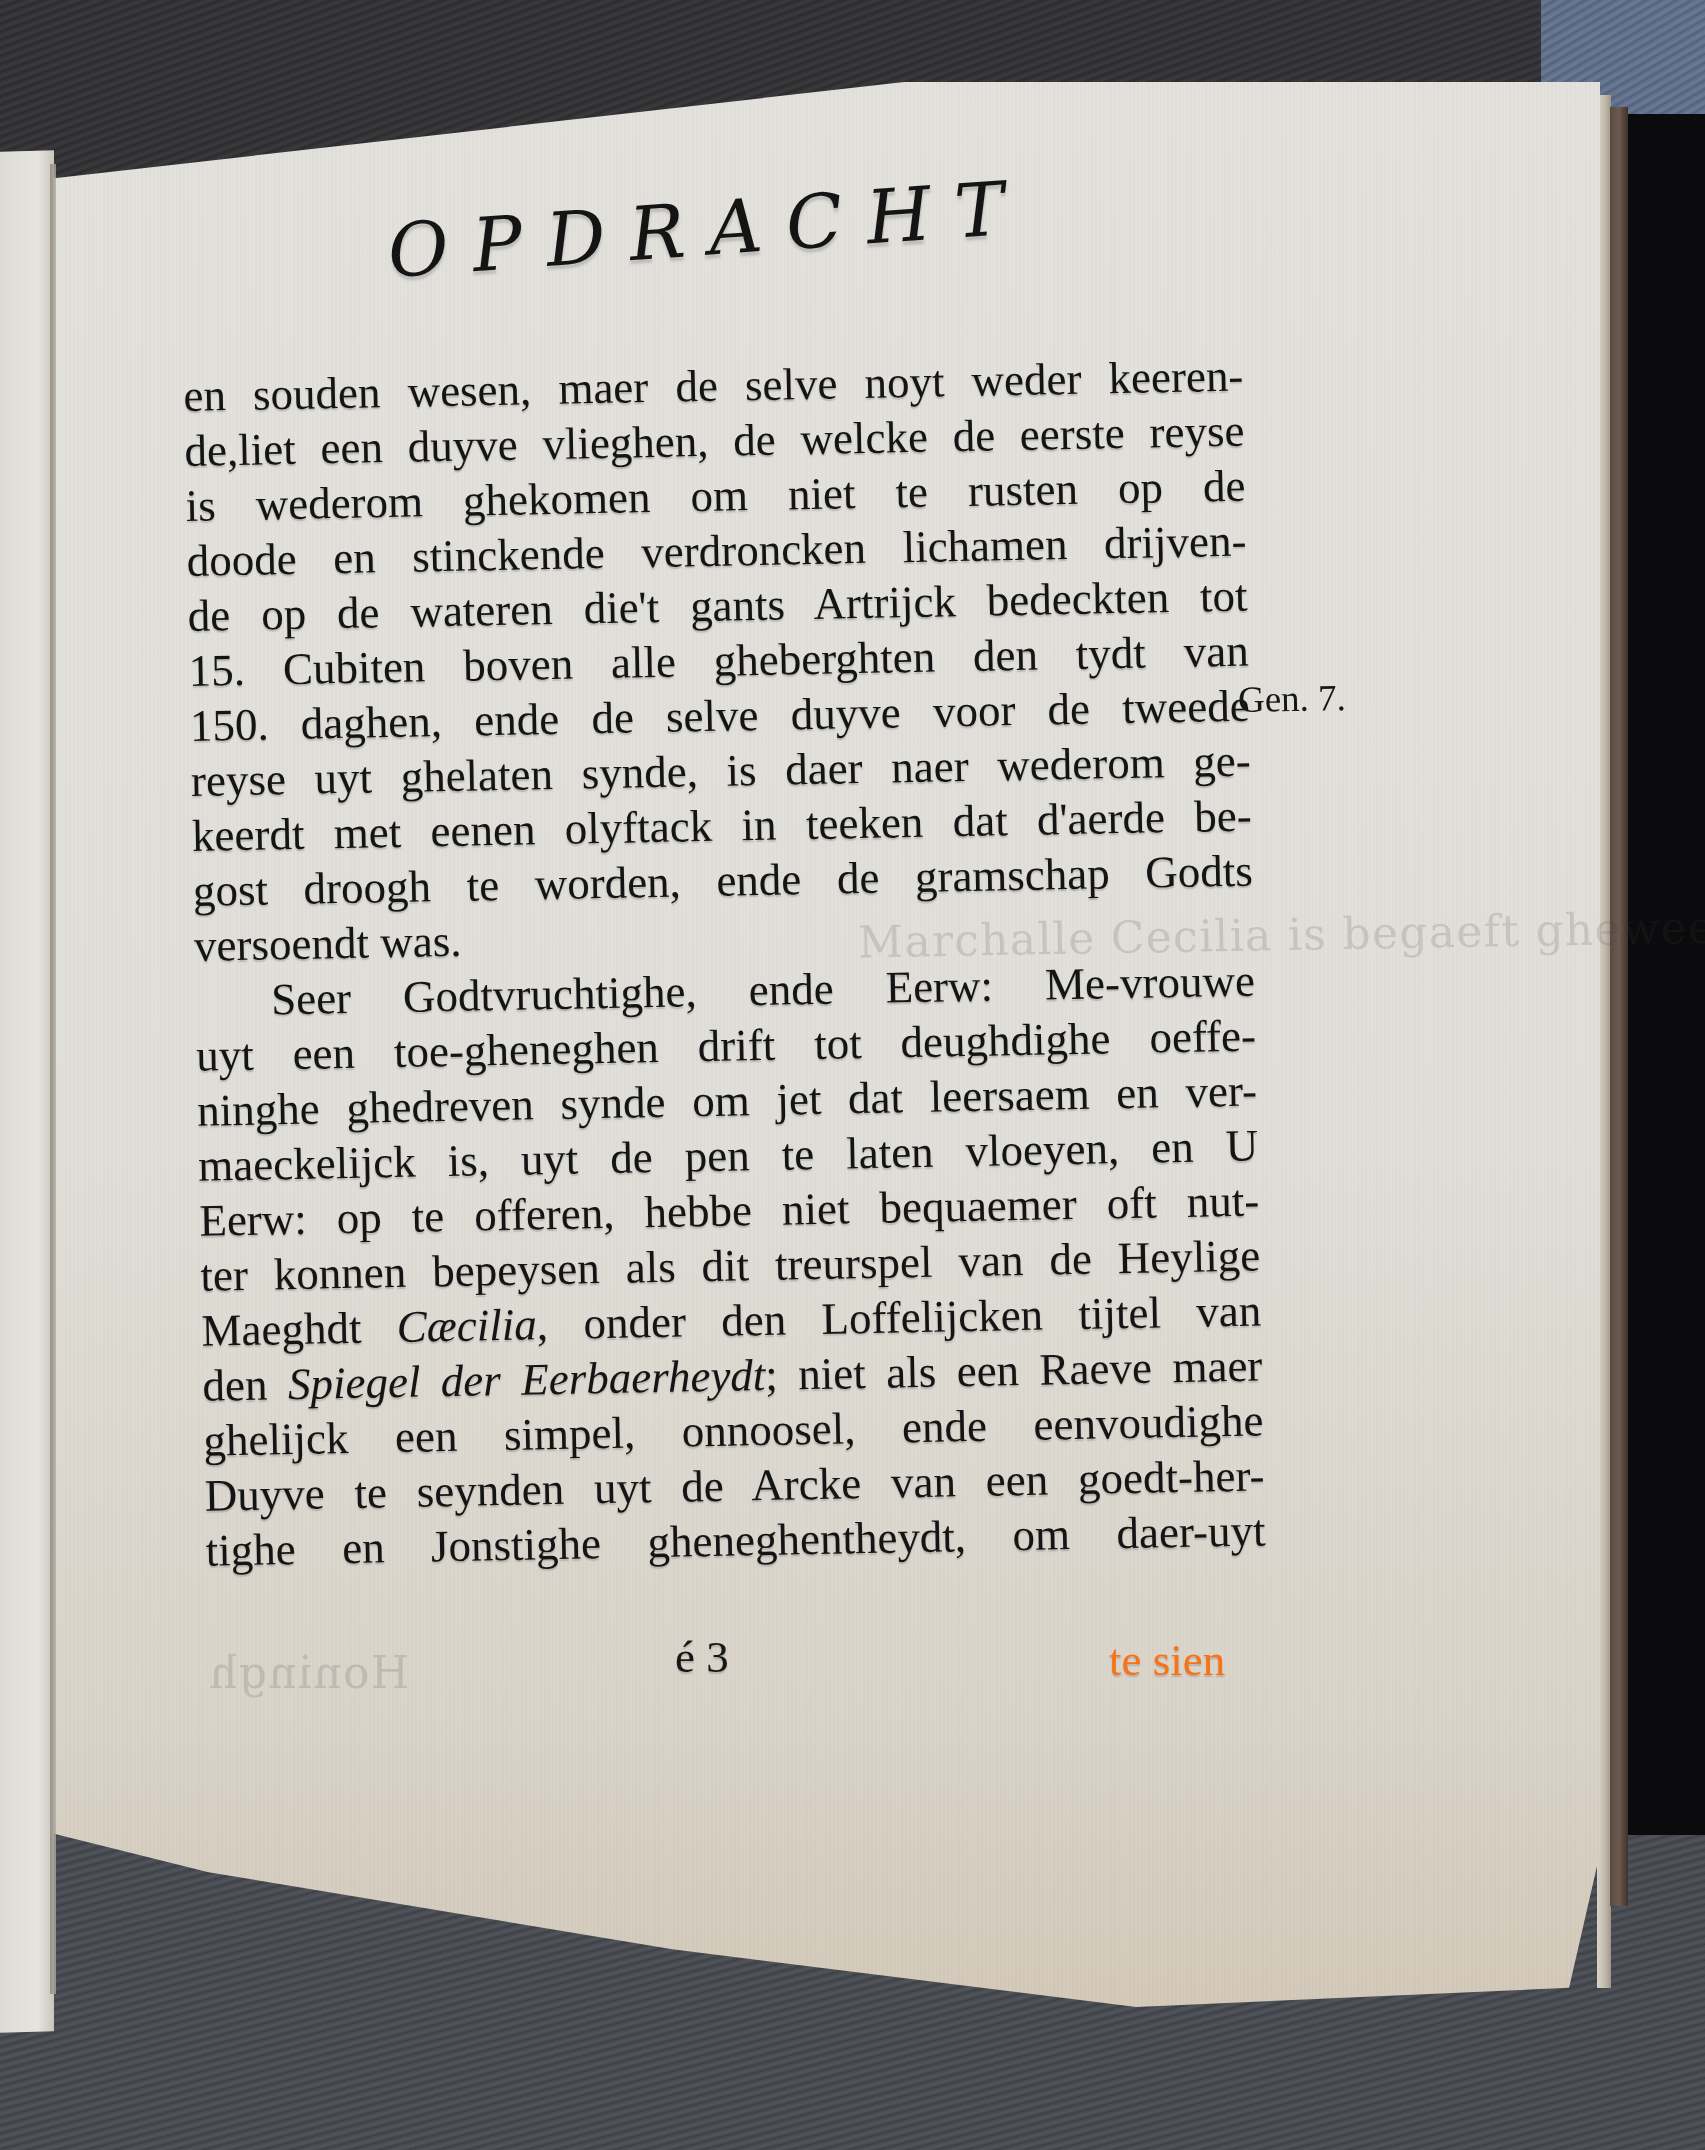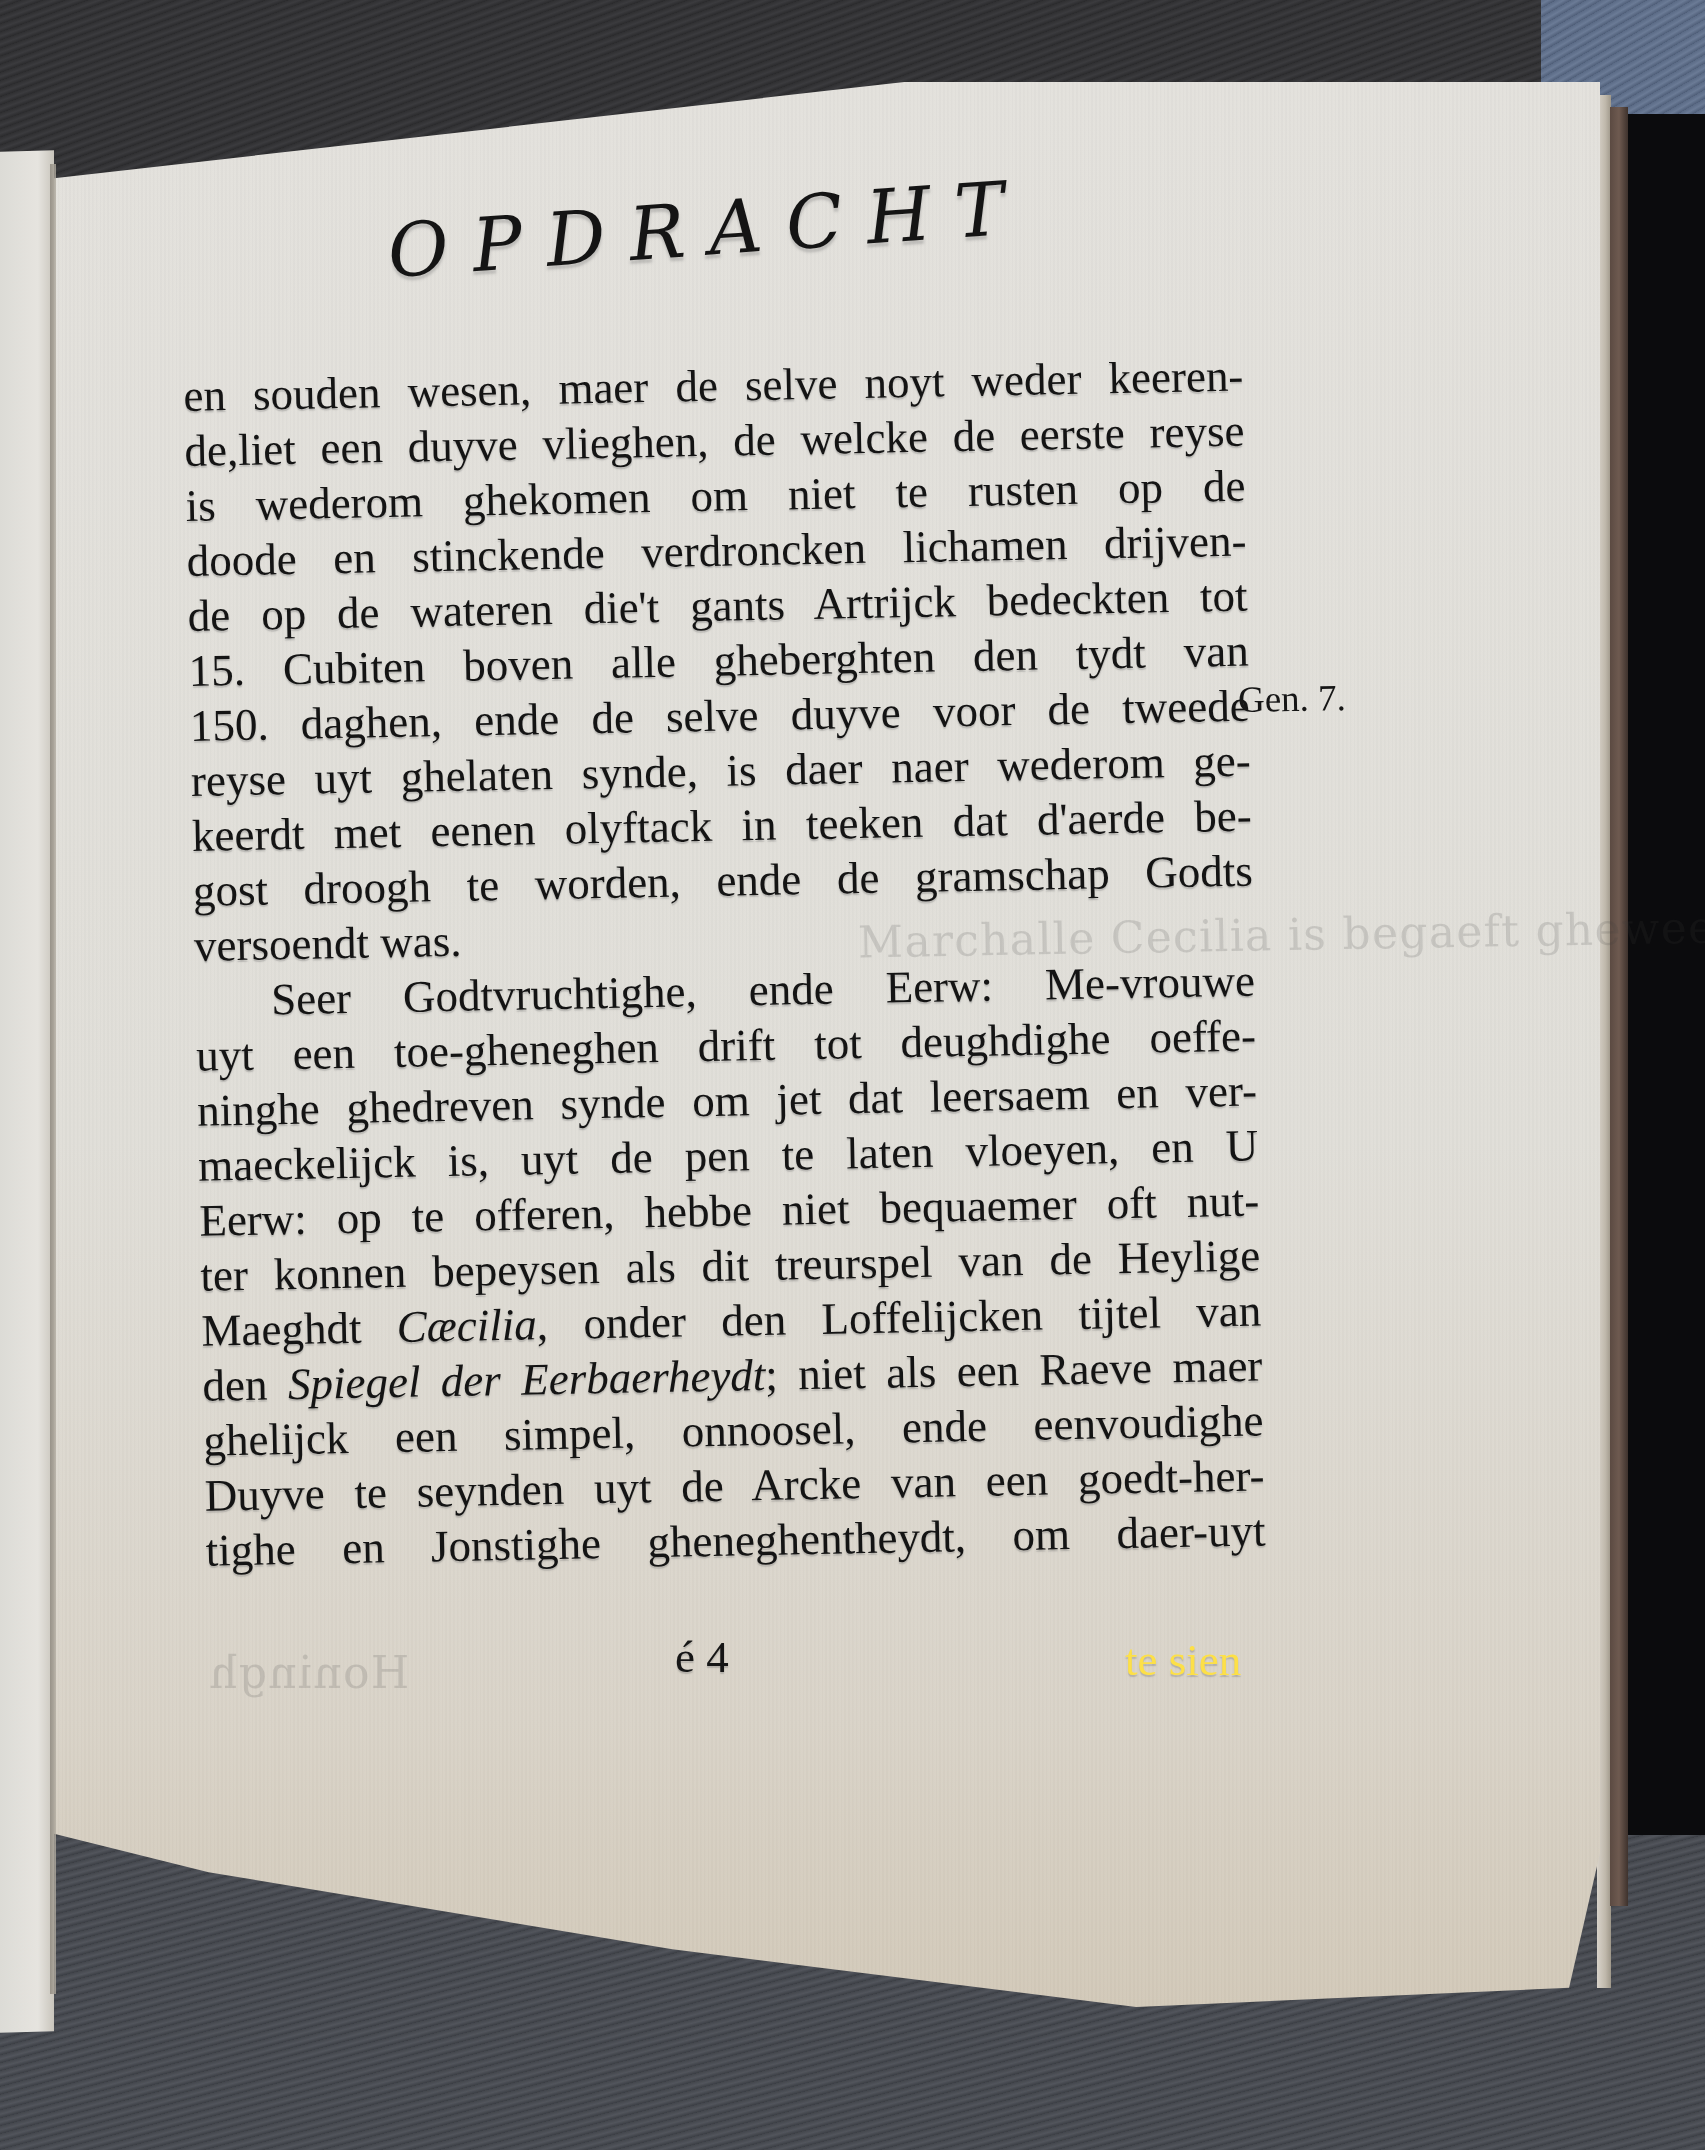--- a/index.html
+++ b/index.html
@@ -79,23 +79,22 @@
     font-family: "Liberation Serif", "DejaVu Serif", serif; font-size: 37px; color: #161616;
     transform: rotate(-1deg);
   }
   .signature {
     position: absolute; left: 675px; top: 1631px;
     font-family: "Liberation Serif", "DejaVu Serif", serif; font-size: 45px; color: #161616;
     text-shadow: 0 1.9px 1.3px rgba(110,110,110,0.35);
   }
   .catchword {
     position: absolute; left: 1109px; top: 1634px;
-    font-family: "Liberation Serif", "DejaVu Serif", serif; font-size: 45px; color: #fde047;
+    font-family: "Liberation Serif", "DejaVu Serif", serif; font-size: 45px; color: #f97316;
     text-shadow: 0 1.9px 1.3px rgba(110,110,110,0.35);
-    margin-left: 16px;
   }
 </style>
 </head>
 <body>
 
 <div class="fabric-top"></div>
 <div class="fabric-right"></div>
 <div class="dark-gap"></div>
 <div class="fabric-bottom"></div>
 
@@ -130,15 +129,15 @@
   <div class="line">Eerw: op te offeren, hebbe niet bequaemer oft nut-</div>
   <div class="line">ter konnen bepeysen als dit treurspel van de Heylige</div>
   <div class="line"><span>Maeghdt </span><i>Cæcilia</i><span>, onder den Loffelijcken tijtel van</span></div>
   <div class="line"><span>den </span><i>Spiegel der Eerbaerheydt</i><span>; niet als een Raeve maer</span></div>
   <div class="line">ghelijck een simpel, onnoosel, ende eenvoudighe</div>
   <div class="line">Duyve te seynden uyt de Arcke van een goedt-her-</div>
   <div class="line">tighe en Jonstighe gheneghentheydt, om daer-uyt</div>
 </div>
 
 <div class="margin-note">Gen. 7.</div>
-<div class="signature">é 4</div>
+<div class="signature">é 3</div>
 <div class="catchword">te sien</div>
 
 
 </body></html>

